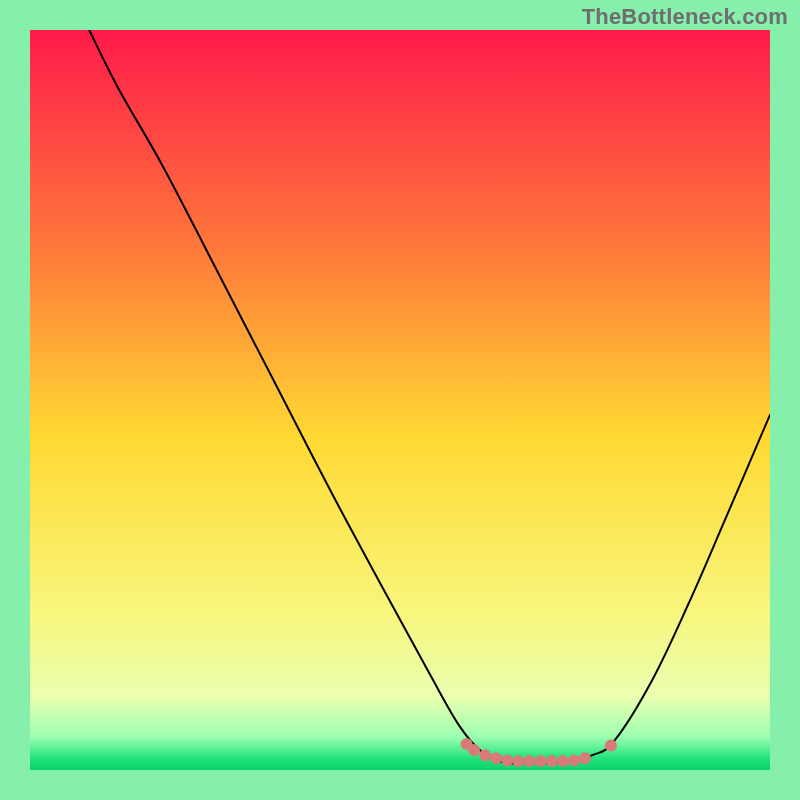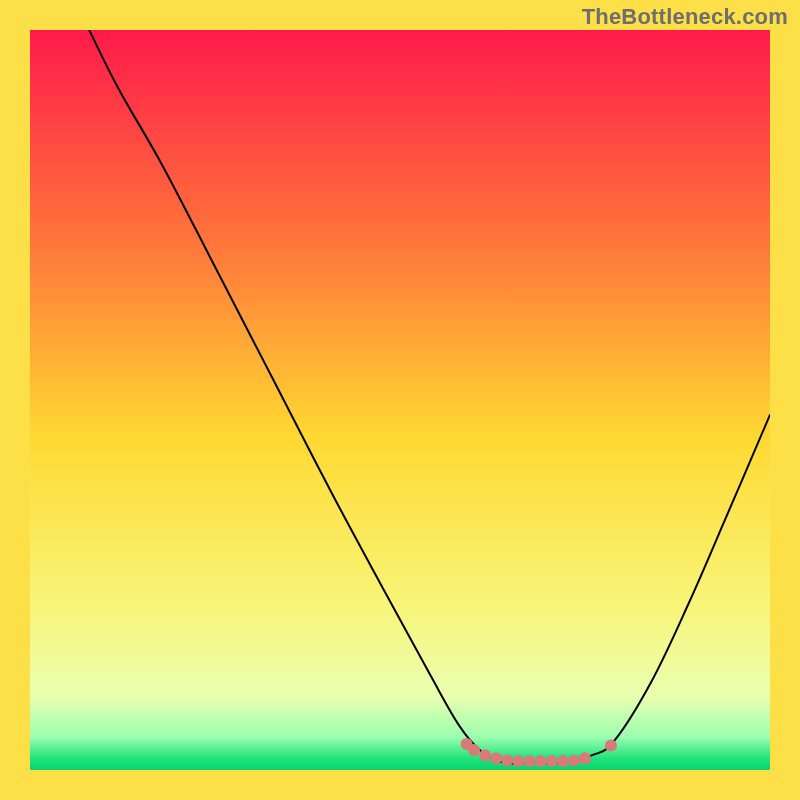--- a/index.html
+++ b/index.html
@@ -7,21 +7,21 @@
     padding: 0;
     width: 800px;
     height: 800px;
     background: #000;
     overflow: hidden;
   }
   .frame {
     position: relative;
     width: 800px;
     height: 800px;
-    background: #fde047;
+    background: #86efac;
   }
   .watermark {
     position: absolute;
     top: 4px;
     right: 12px;
     color: #6e6e6e;
     font-family: Arial, Helvetica, sans-serif;
     font-size: 22px;
     font-weight: 600;
     letter-spacing: 0.2px;

